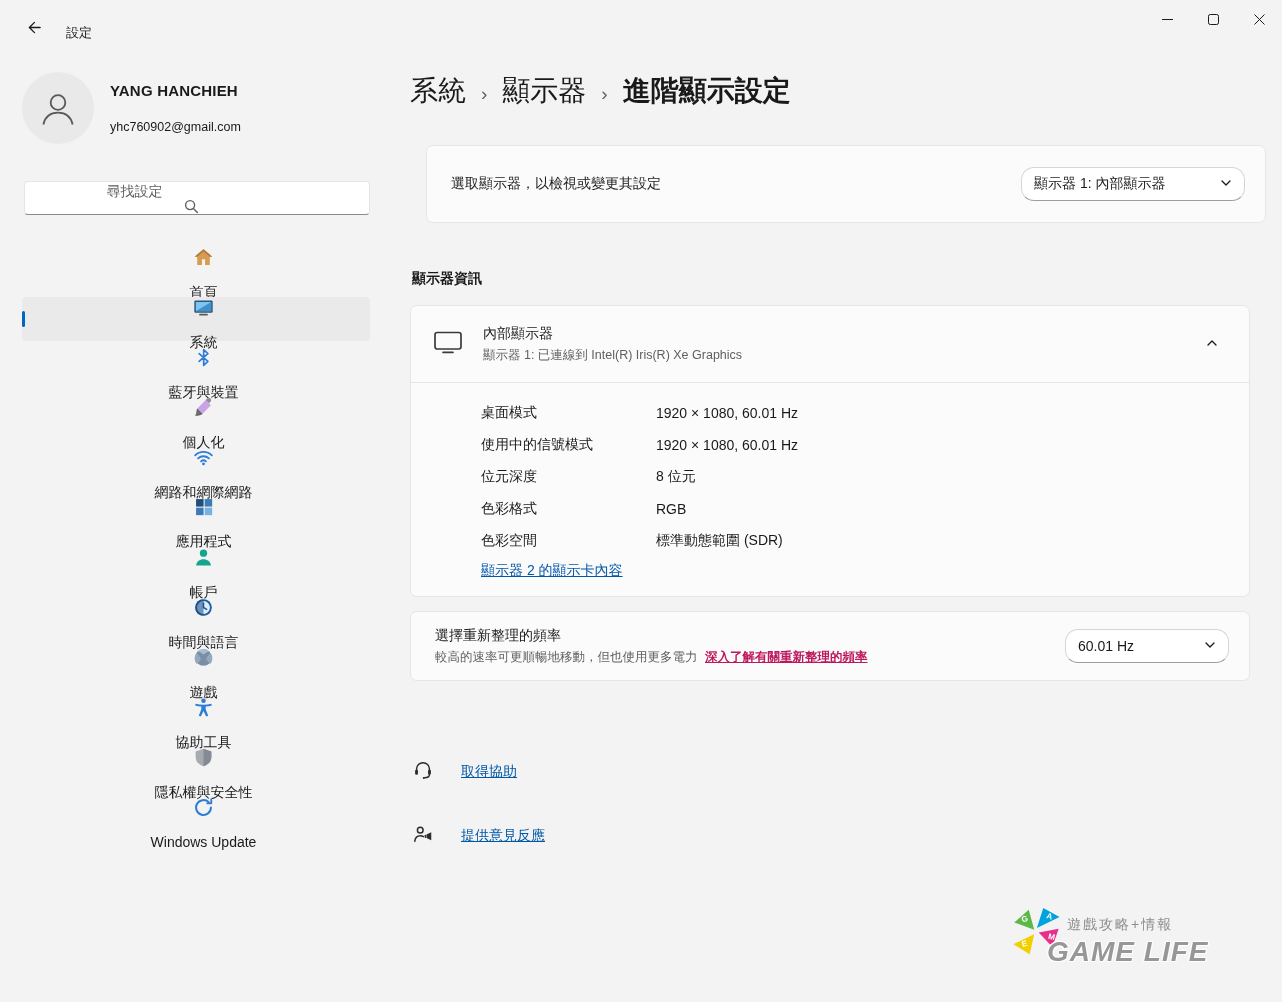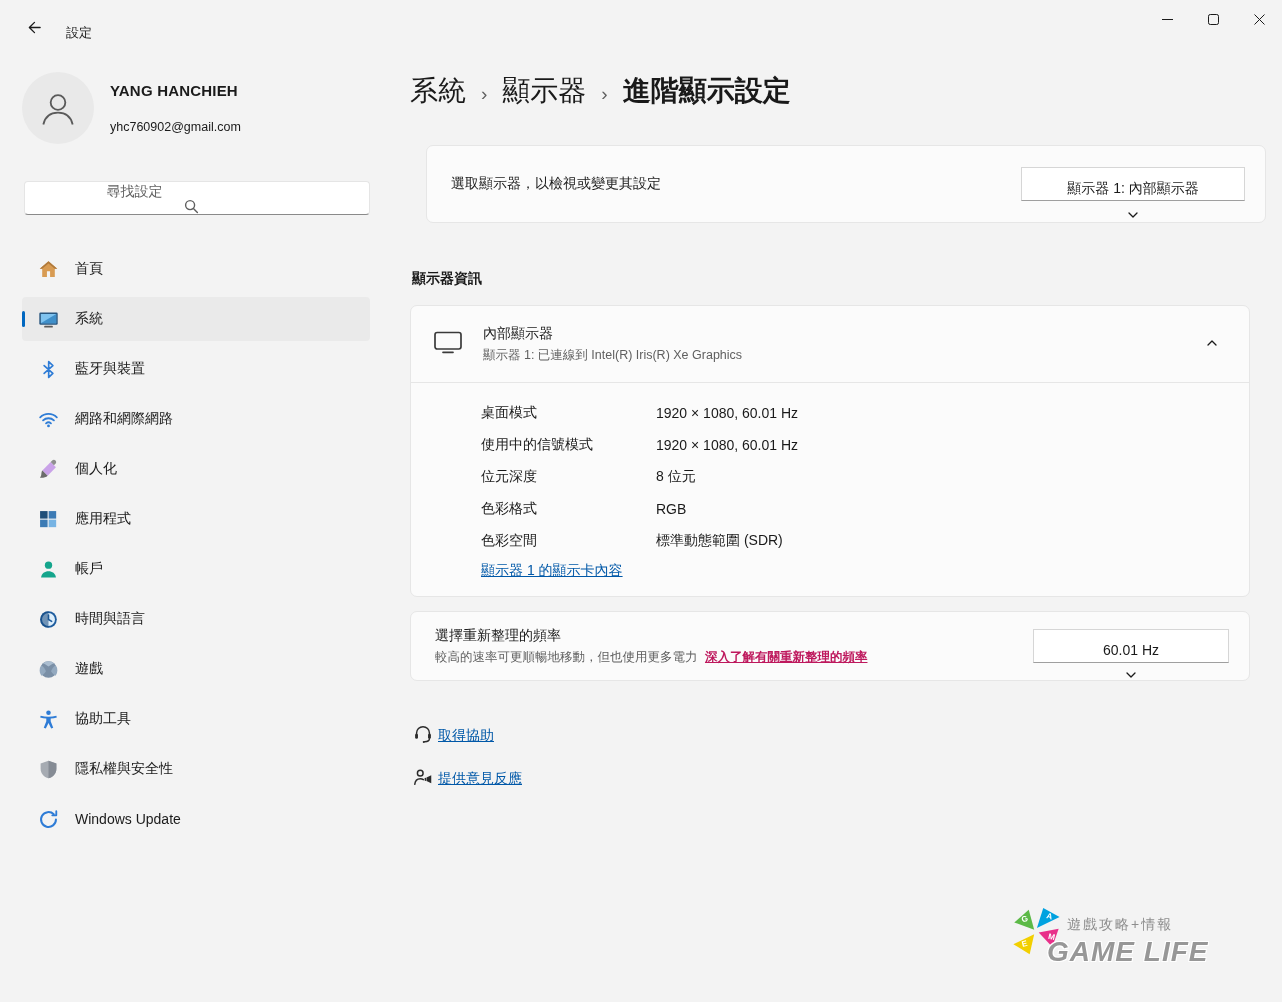--- a/index.html
+++ b/index.html
@@ -24,39 +24,39 @@
   .avatar { width:72px; height:72px; border-radius:50%; background:#e9e9e9; display:flex; align-items:center; justify-content:center; }
   .user-name { font-size:15px; font-weight:bold; letter-spacing:.2px; }
   .user-email { font-size:12.5px; margin-top:21px; color:#1a1a1a; }
   .searchbox { position:absolute; top:131px; left:24px; width:346px; height:34px; background:#ffffff;
     border:1px solid #e5e5e5; border-bottom:1px solid #8a8a8a; border-radius:4px; display:flex; align-items:center;flex-direction:column; }
   .searchbox input { flex:1; border:none; outline:none; background:transparent; font-size:14px; padding:0 12px; color:#1a1a1a; font-family:inherit; }
   .searchbox input::placeholder { color:#616161; opacity:1; }
   .search-icon { margin-right:12px; display:flex; }
   .nav { position:absolute; top:197px; left:22px; width:348px; list-style:none; }
   .nav-item { position:relative; height:44px; margin-bottom:6px; display:flex; align-items:center; gap:16px;
-    padding-left:15px; border-radius:4px; cursor:pointer; font-size:14px; }
+    padding-left:15px; border-radius:4px; cursor:pointer; font-size:14px;flex-direction:column; }
   .nav-item.selected { background:#eaeaea; }
   .nav-item.selected::before { content:""; position:absolute; left:0; top:14px; width:3px; height:16px; background:#0067c0; border-radius:2px; }
   .nav-icon { width:22px; height:22px; display:flex; align-items:center; justify-content:center; }
 
   
   .main { position:absolute; left:410px; top:50px; width:840px; bottom:0; }
   .breadcrumb { position:absolute; top:22px; left:0; display:flex; align-items:center; font-size:28px; color:#191919; }
   .crumb { cursor:pointer; }
   .crumb.current { font-weight:600; cursor:default; }
   .crumb-sep { font-size:19px; color:#606060; margin:0 15px; padding-top:5px; }
 
   .card { background:#fbfbfb; border:1px solid #e6e6e6; border-radius:7px; }
   .card1 { position:absolute; top:95px; left:16px; width:840px; height:78px; display:flex; align-items:center;
     justify-content:space-between; padding:0 20px 0 24px; font-size:14px; }
-  .dropdown { height:34px; background:#ffffff; border:1px solid #d6d6d6; border-bottom-color:#9f9f9f; border-radius:0;
-    display:flex; align-items:center; justify-content:space-between; gap:10px; padding:12px 12px; font-size:14px; cursor:pointer; color:#1a1a1a;flex-direction:column; }
+  .dropdown { height:34px; background:#ffffff; border:1px solid #d6d6d6; border-bottom-color:#9f9f9f; border-radius:13px;
+    display:flex; align-items:center; justify-content:space-between; gap:10px; padding:12px 12px; font-size:14px; cursor:pointer; color:#1a1a1a; }
   .dd-display { width:224px; }
-  .dd-hz { width:196px; }
+  .dd-hz { width:164px; }
 
   .section-title { position:absolute; top:220px; left:2px; font-size:14px; font-weight:bold; }
 
   .card2 { position:absolute; top:255px; left:0; width:840px; }
   .exp-header { height:76px; display:flex; align-items:center; padding:0 20px 0 22px; cursor:pointer; }
   .exp-texts { flex:1; margin-left:20px; }
   .exp-title { font-size:14px; }
   .exp-subtitle { font-size:12.5px; color:#5f5f5f; margin-top:4px; }
   .chev-btn { width:34px; height:30px; border:none; background:transparent; border-radius:4px; display:flex; align-items:center; justify-content:center; cursor:pointer; }
   .info-body { border-top:1px solid #e6e6e6; padding:14px 24px 16px 70px; }
@@ -64,21 +64,21 @@
   .info-label { width:175px; }
   .gfx-link { display:inline-block; margin-top:5px; font-size:14px; color:#0058a8; text-decoration:underline; cursor:pointer; }
 
   .card3 { position:absolute; top:561px; left:0; width:840px; height:70px; display:flex; align-items:center;
     justify-content:space-between; padding:0 20px 0 24px; }
   .rr-title { font-size:14px; }
   .rr-sub { font-size:12.5px; color:#5f5f5f; margin-top:4px; }
   .rr-learn { color:#be185d; font-weight:bold; text-decoration:underline; cursor:pointer; margin-left:4px; }
 
   .footer-links { position:absolute; top:672px; left:2px; }
-  .footer-row { display:flex; align-items:center; gap:4px; margin-bottom:15px; height:28px; cursor:pointer; }
+  .footer-row { display:flex; align-items:center; gap:27px; margin-bottom:15px; height:28px; cursor:pointer;margin-top:36px; }
   .footer-label { font-size:14px; color:#0058a8; text-decoration:underline; }
 
   
   .watermark { position:absolute; right:48px; bottom:14px; width:215px; height:80px; }
   .wm-logo { position:absolute; left:-12px; top:-2px; }
   .wm-tagline { position:absolute; left:48px; top:8px; font-size:14px; letter-spacing:2px; color:#8d8d8d; white-space:nowrap; }
   .wm-brand { position:absolute; left:28px; top:28px; font-size:28px; font-weight:bold; font-style:italic; color:#979797;
     letter-spacing:1px; white-space:nowrap;
     text-shadow:-1px -1px 0 #fff, 1px -1px 0 #fff, -1px 1px 0 #fff, 1px 1px 0 #fff; }
 </style>
@@ -161,38 +161,38 @@
     <li class="nav-item">
       <span class="nav-icon">
         <svg viewBox="0 0 24 24" width="21" height="21" fill="none" stroke="#2e7cd6" stroke-width="1.9" stroke-linejoin="round" stroke-linecap="round">
             <path d="M7 7.5 17 16.5 12.2 21V3L17 7.5 7 16.5"></path>
           </svg>
       </span>
       <span>藍牙與裝置</span>
     </li>
     <li class="nav-item">
       <span class="nav-icon">
+        <svg viewBox="0 0 24 24" width="21" height="21">
+            <path d="M14.5 3.5 20.5 9.5 11 19l-6-6Z" fill="#c9a2e8"></path>
+            <path d="M5 13l6 6c-1.5 1.5-4.5 2.5-7 2.5-1 0-2-.3-2-.3s1.5-1.2 1.7-3C3.9 16 4 14 5 13Z" fill="#6b6b6b"></path>
+            <path d="M14.5 3.5l2-2c.8-.8 2.5-.8 3.5.2s1 2.7.2 3.5l-2 2Z" fill="#8f8f8f"></path>
+          </svg>
+      </span>
+      <span>個人化</span>
+    </li>
+    <li class="nav-item">
+      <span class="nav-icon">
         <svg viewBox="0 0 24 24" width="21" height="21" fill="none" stroke="#2e7cd6" stroke-width="2.1" stroke-linecap="round">
             <path d="M2.5 9.5a13.5 13.5 0 0 1 19 0"></path>
             <path d="M5.8 13a9 9 0 0 1 12.4 0"></path>
             <path d="M9.2 16.4a4.3 4.3 0 0 1 5.6 0"></path>
             <circle cx="12" cy="19.3" r="1.6" fill="#2e7cd6" stroke="none"></circle>
           </svg>
       </span>
       <span>網路和網際網路</span>
-    </li>
-    <li class="nav-item">
-      <span class="nav-icon">
-        <svg viewBox="0 0 24 24" width="21" height="21">
-            <path d="M14.5 3.5 20.5 9.5 11 19l-6-6Z" fill="#c9a2e8"></path>
-            <path d="M5 13l6 6c-1.5 1.5-4.5 2.5-7 2.5-1 0-2-.3-2-.3s1.5-1.2 1.7-3C3.9 16 4 14 5 13Z" fill="#6b6b6b"></path>
-            <path d="M14.5 3.5l2-2c.8-.8 2.5-.8 3.5.2s1 2.7.2 3.5l-2 2Z" fill="#8f8f8f"></path>
-          </svg>
-      </span>
-      <span>個人化</span>
     </li>
     <li class="nav-item">
       <span class="nav-icon">
         <svg viewBox="0 0 24 24" width="20" height="20">
             <rect x="2.5" y="2.5" width="9" height="9" fill="#1e4e79"></rect>
             <rect x="12.8" y="2.5" width="9" height="9" fill="#3c7bb5"></rect>
             <rect x="2.5" y="12.8" width="9" height="9" fill="#3c7bb5"></rect>
             <rect x="12.8" y="12.8" width="9" height="9" fill="#76b3e3"></rect>
           </svg>
       </span>
@@ -317,21 +317,21 @@
         <span class="info-value">8 位元</span>
       </div>
       <div class="info-row">
         <span class="info-label">色彩格式</span>
         <span class="info-value">RGB</span>
       </div>
       <div class="info-row">
         <span class="info-label">色彩空間</span>
         <span class="info-value">標準動態範圍 (SDR)</span>
       </div>
-      <a class="gfx-link">顯示器 1 的顯示卡內容</a>
+      <a class="gfx-link">顯示器 2 的顯示卡內容</a>
     </div>
   </div>
 
   <div class="card card3">
     <div>
       <div class="rr-title">選擇重新整理的頻率</div>
       <div class="rr-sub">
         <span>較高的速率可更順暢地移動，但也使用更多電力</span>
         <span class="rr-learn">深入了解有關重新整理的頻率</span>
       </div>

